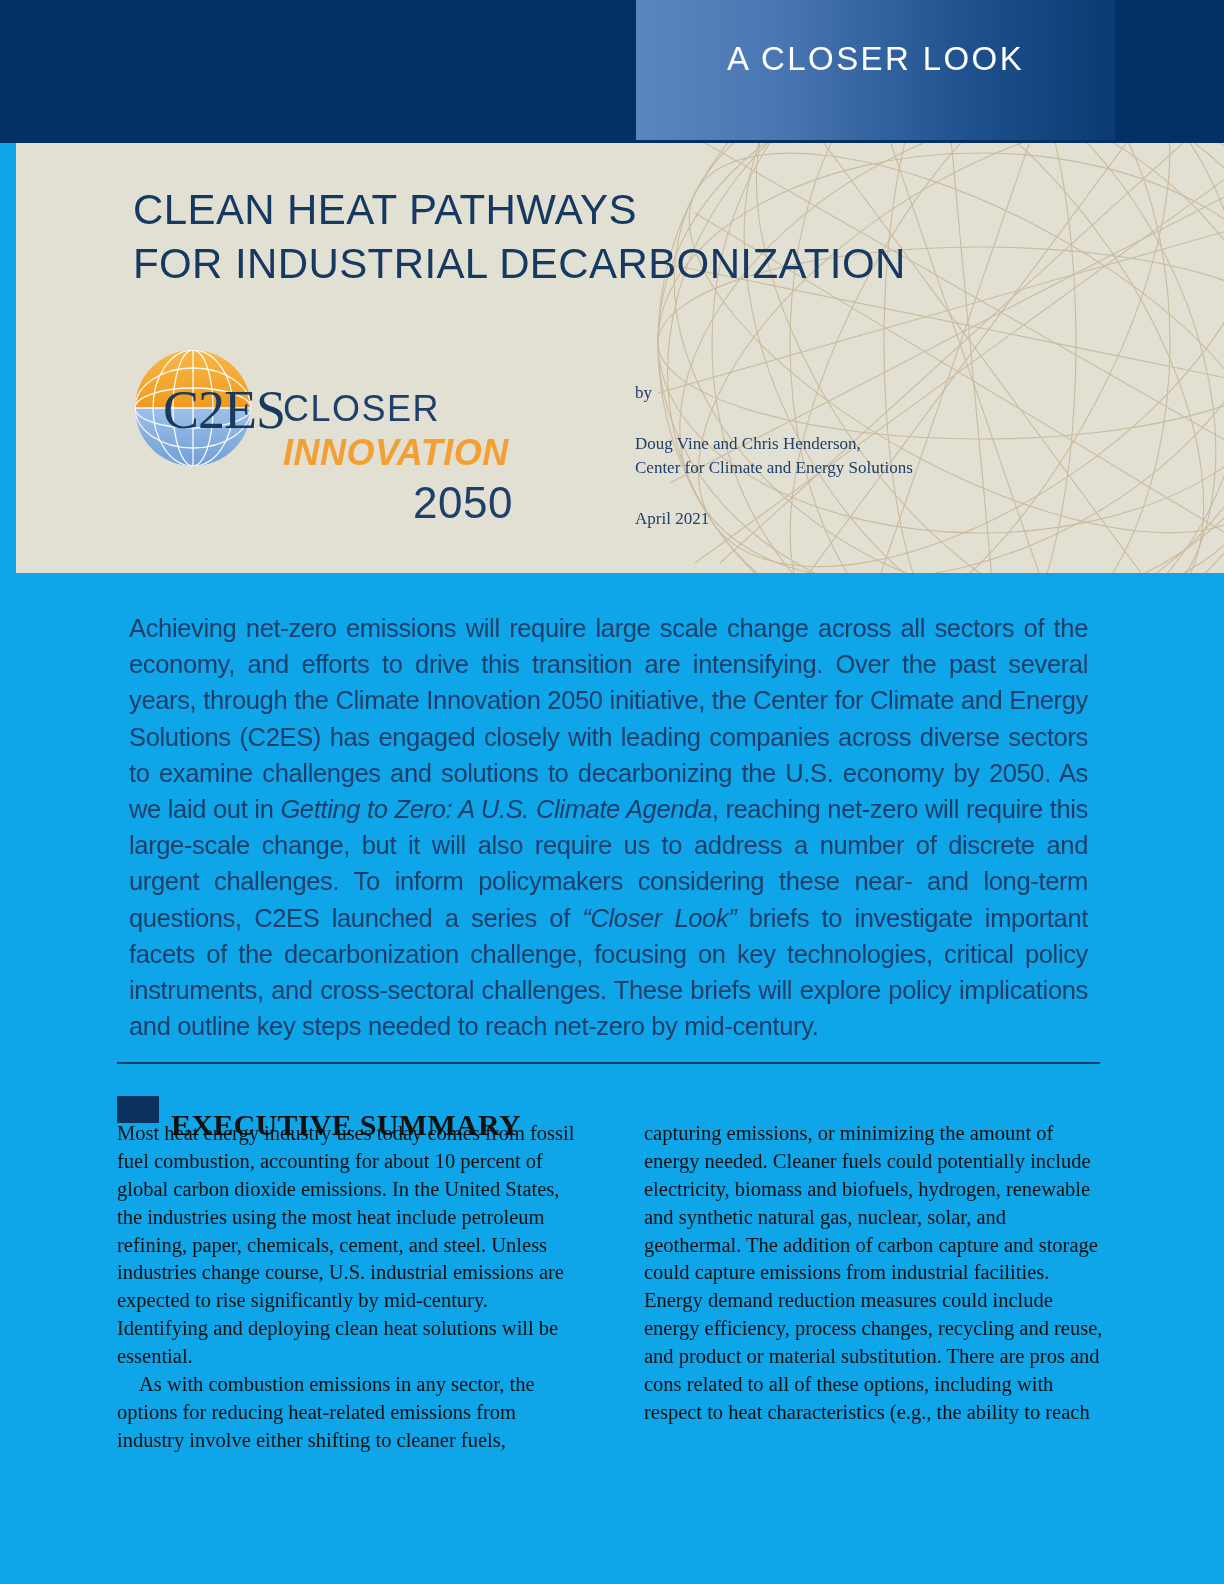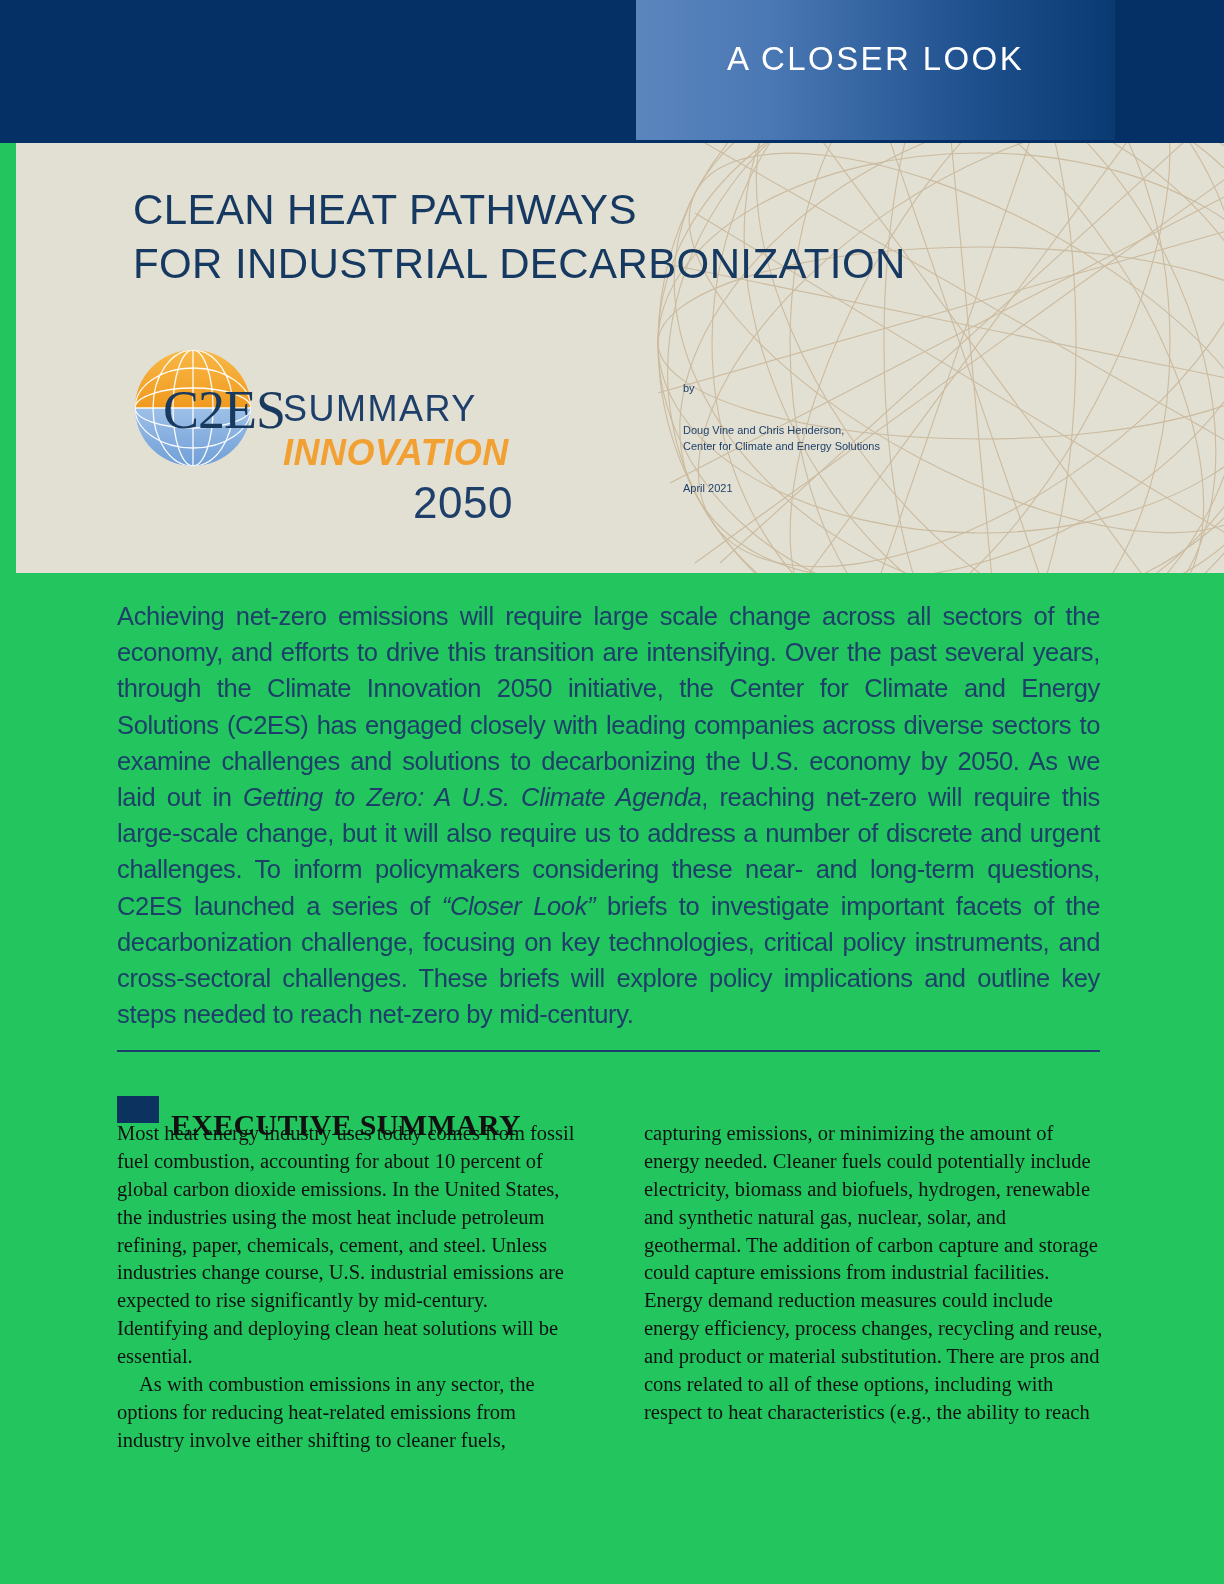--- a/index.html
+++ b/index.html
@@ -5,21 +5,21 @@
 <style>
   html, body {
     margin: 0;
     padding: 0;
     background: #ffffff;
   }
   .page {
     position: relative;
     width: 1224px;
     height: 1584px;
-    background: #22c55e;
+    background: #0ea5e9;
     overflow: hidden;
     font-family: "Liberation Sans", sans-serif;
   }
 
   
   .header-bar {
     position: absolute;
     left: 0;
     top: 0;
     width: 1224px;
@@ -142,39 +142,38 @@
     font-weight: 400;
     letter-spacing: 0.5px;
   }
 
   
   .byline {
     position: absolute;
     left: 619px;
     top: 238px;
     color: #1d3f69;
-    font-family: Liberation Sans, sans-serif;
-    font-size: 11px;
+    font-family: Liberation Serif, serif;
+    font-size: 17px;
     font-weight: 300;
     line-height: 1.45;
-    margin-left: 48px;
   }
   .byline-by { margin: 0 0 26px 0; }
   .byline-authors { margin: 0 0 26px 0; white-space: pre-line; }
   .byline-date { margin: 0; }
 
   
   .intro-wrap {
     position: absolute;
     left: 117px;
     top: 598px;
     width: 983px;
   }
   .intro-text {
-    margin: 0;
+    margin: 12px;
     color: #1d3f69;
     font-family: "Liberation Sans", sans-serif;
     font-size: 25.5px;
     font-weight: 400;
     line-height: 1.42;
     text-align: justify;
     letter-spacing: -0.35px;
   }
   .intro-text i { font-style: italic; }
   .intro-rule {
@@ -308,21 +307,21 @@
             <ellipse cx="60" cy="60" rx="58" ry="20"></ellipse>
             <ellipse cx="60" cy="60" rx="58" ry="40"></ellipse>
             <line x1="2" y1="60" x2="118" y2="60"></line>
             <ellipse cx="60" cy="60" rx="20" ry="58"></ellipse>
             <ellipse cx="60" cy="60" rx="40" ry="58"></ellipse>
             <line x1="60" y1="2" x2="60" y2="118"></line>
           </g>
         </g>
       </svg>
       <div class="logo-c2es">C2ES</div>
-      <div class="logo-climate">SUMMARY</div>
+      <div class="logo-climate">CLOSER</div>
       <div class="logo-innovation">INNOVATION</div>
       <div class="logo-year">2050</div>
     </div>
 
     <div class="byline">
       <p class="byline-by">by</p>
       <p class="byline-authors">Doug Vine and Chris Henderson,
 Center for Climate and Energy Solutions</p>
       <p class="byline-date">April 2021</p>
     </div>

